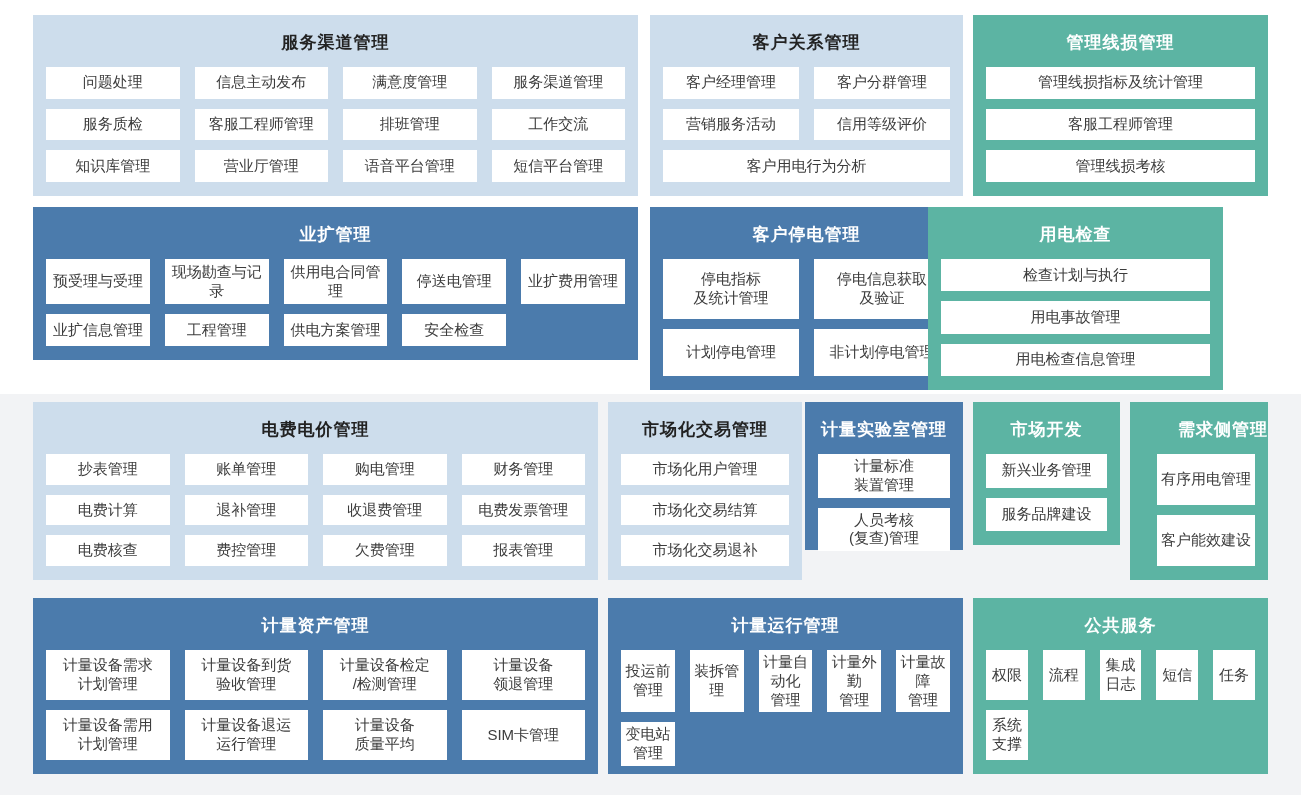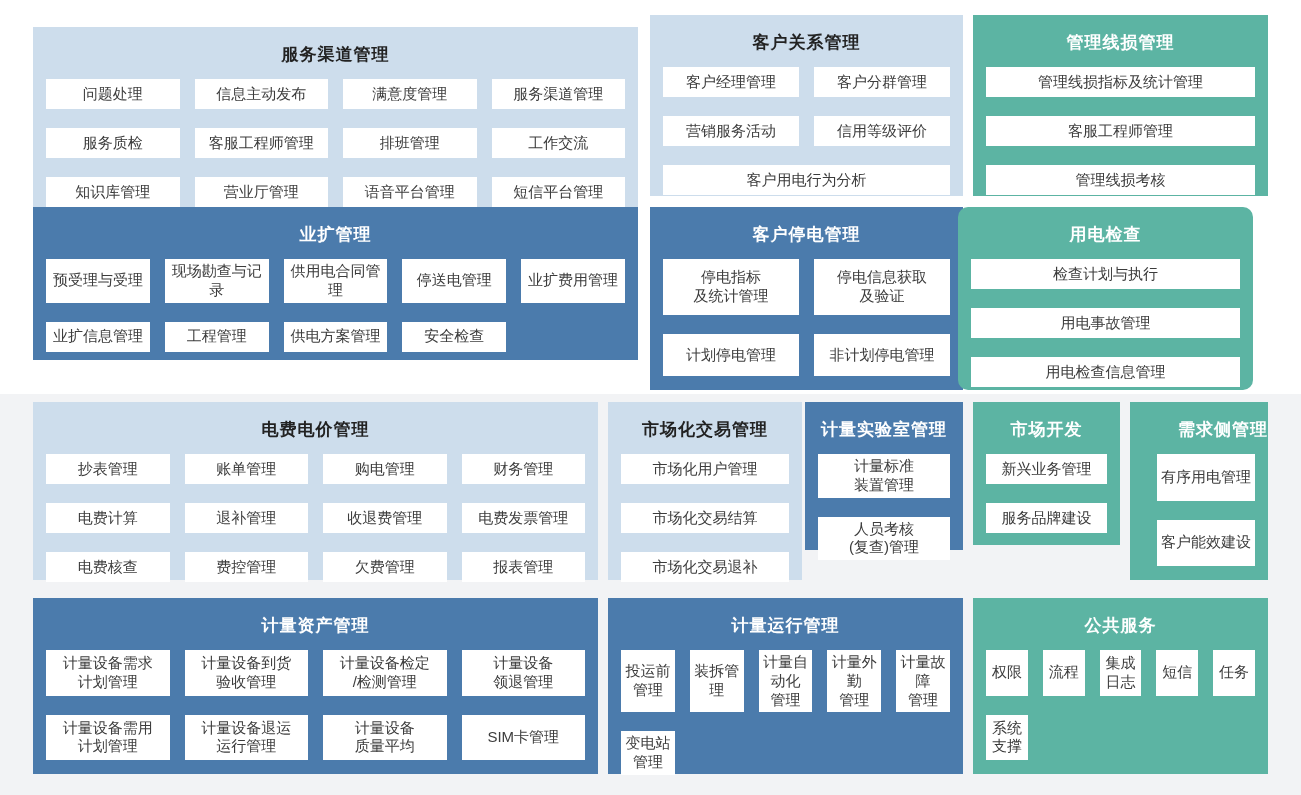--- a/index.html
+++ b/index.html
@@ -12,40 +12,40 @@
   .block.light{background:#CDDDEC;}
   .block.dark{background:#4B7BAC;}
   .block.teal{background:#5CB4A3;}
   .block-title{
     height:46px;flex:0 0 auto;display:flex;align-items:center;justify-content:center;
     font-size:17px;font-weight:bold;letter-spacing:1px;padding-top:4px;
   }
   .block.light .block-title{color:#222222;}
   .block.dark .block-title,.block.teal .block-title{color:#ffffff;}
   .items{
-    flex:1;display:grid;gap:19px 15px;padding:2px 13px 14px 13px;
+    flex:1;display:grid;gap:10px 15px;padding:2px 13px 14px 13px;
     align-items:stretch;
   }
   .cols-1{grid-template-columns:1fr;}
   .cols-2{grid-template-columns:1fr 1fr;}
   .cols-3{grid-template-columns:1fr 1fr 1fr 1fr 1fr;}
   .cols-4{grid-template-columns:1fr 1fr 1fr 1fr;}
   .card{
     background:#ffffff;color:#3C3C3C;font-size:15px;line-height:1.25;
     display:flex;align-items:center;justify-content:center;text-align:center;
     white-space:pre-line;padding:3px 4px;min-height:30px;box-sizing:border-box;
   }
 </style>
 </head>
 <body>
 
 <div class="canvas">
   <div class="lower-bg"></div>
 
-  <section class="block light" style="left:33px;top:15px;width:605px;height:181px;margin-top:12px;">
+  <section class="block light" style="left:33px;top:15px;width:605px;height:181px;">
     <div class="block-title">服务渠道管理</div>
     <div class="items cols-4">
         <div class="card">问题处理</div>
         <div class="card">信息主动发布</div>
         <div class="card">满意度管理</div>
         <div class="card">服务渠道管理</div>
         <div class="card">服务质检</div>
         <div class="card">客服工程师管理</div>
         <div class="card">排班管理</div>
         <div class="card">工作交流</div>
@@ -96,21 +96,21 @@
     <div class="items cols-2">
         <div class="card">停电指标
 及统计管理</div>
         <div class="card">停电信息获取
 及验证</div>
         <div class="card">计划停电管理</div>
         <div class="card">非计划停电管理</div>
       </div>
   </section>
 
-  <section class="block teal" style="left:958px;top:207px;width:295px;height:183px;border-radius:10px;">
+  <section class="block teal" style="left:928px;top:207px;width:295px;height:183px;">
     <div class="block-title">用电检查</div>
     <div class="items cols-1">
         <div class="card">检查计划与执行</div>
         <div class="card">用电事故管理</div>
         <div class="card">用电检查信息管理</div>
       </div>
   </section>
 
   <section class="block light" style="left:33px;top:402px;width:565px;height:178px;">
     <div class="block-title">电费电价管理</div>

